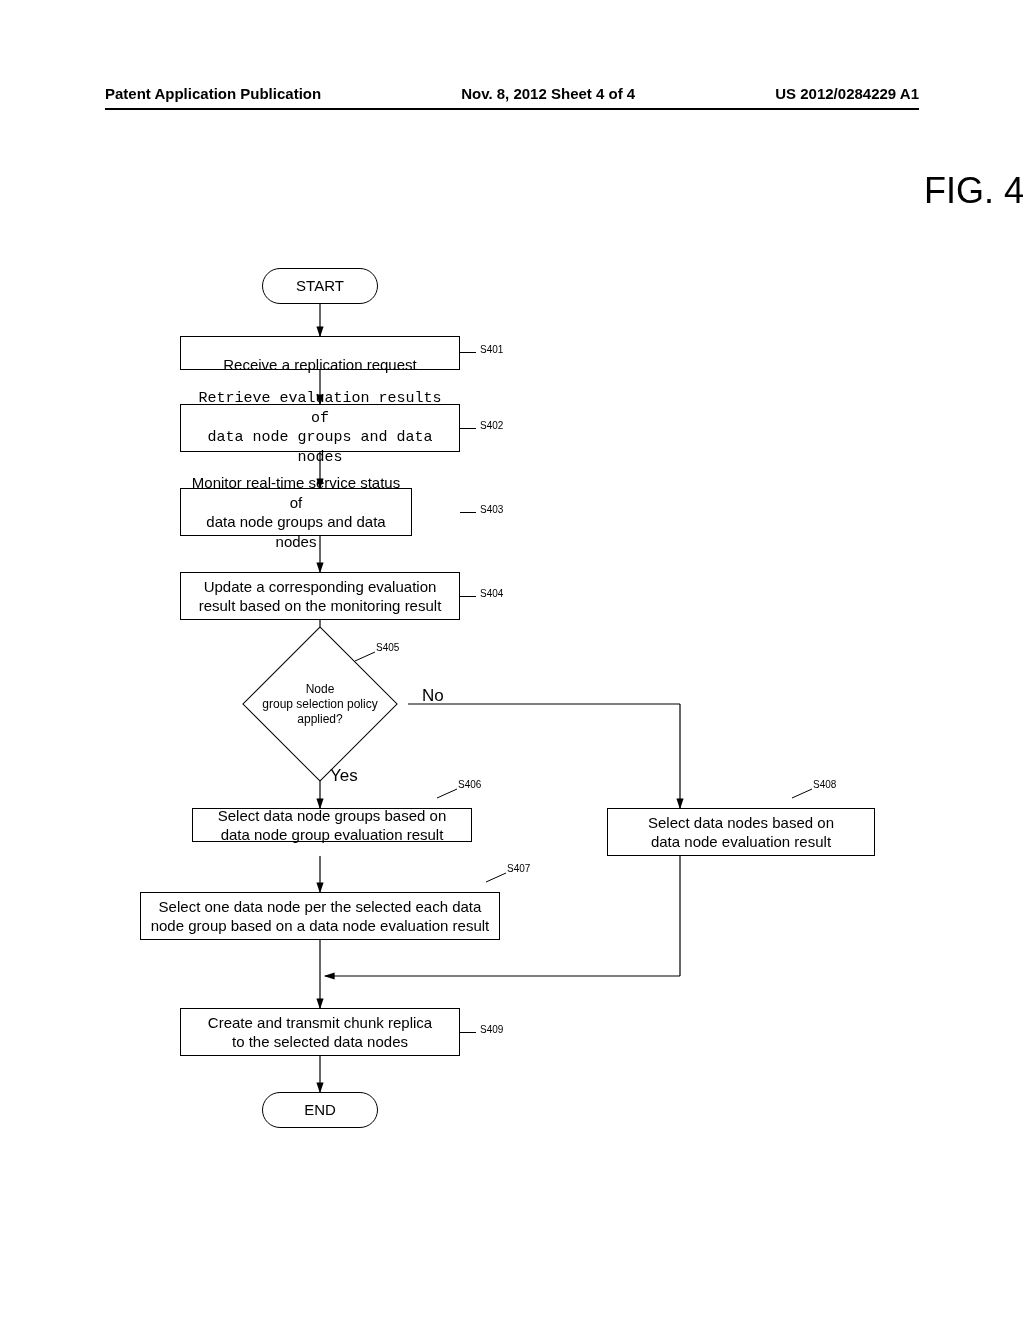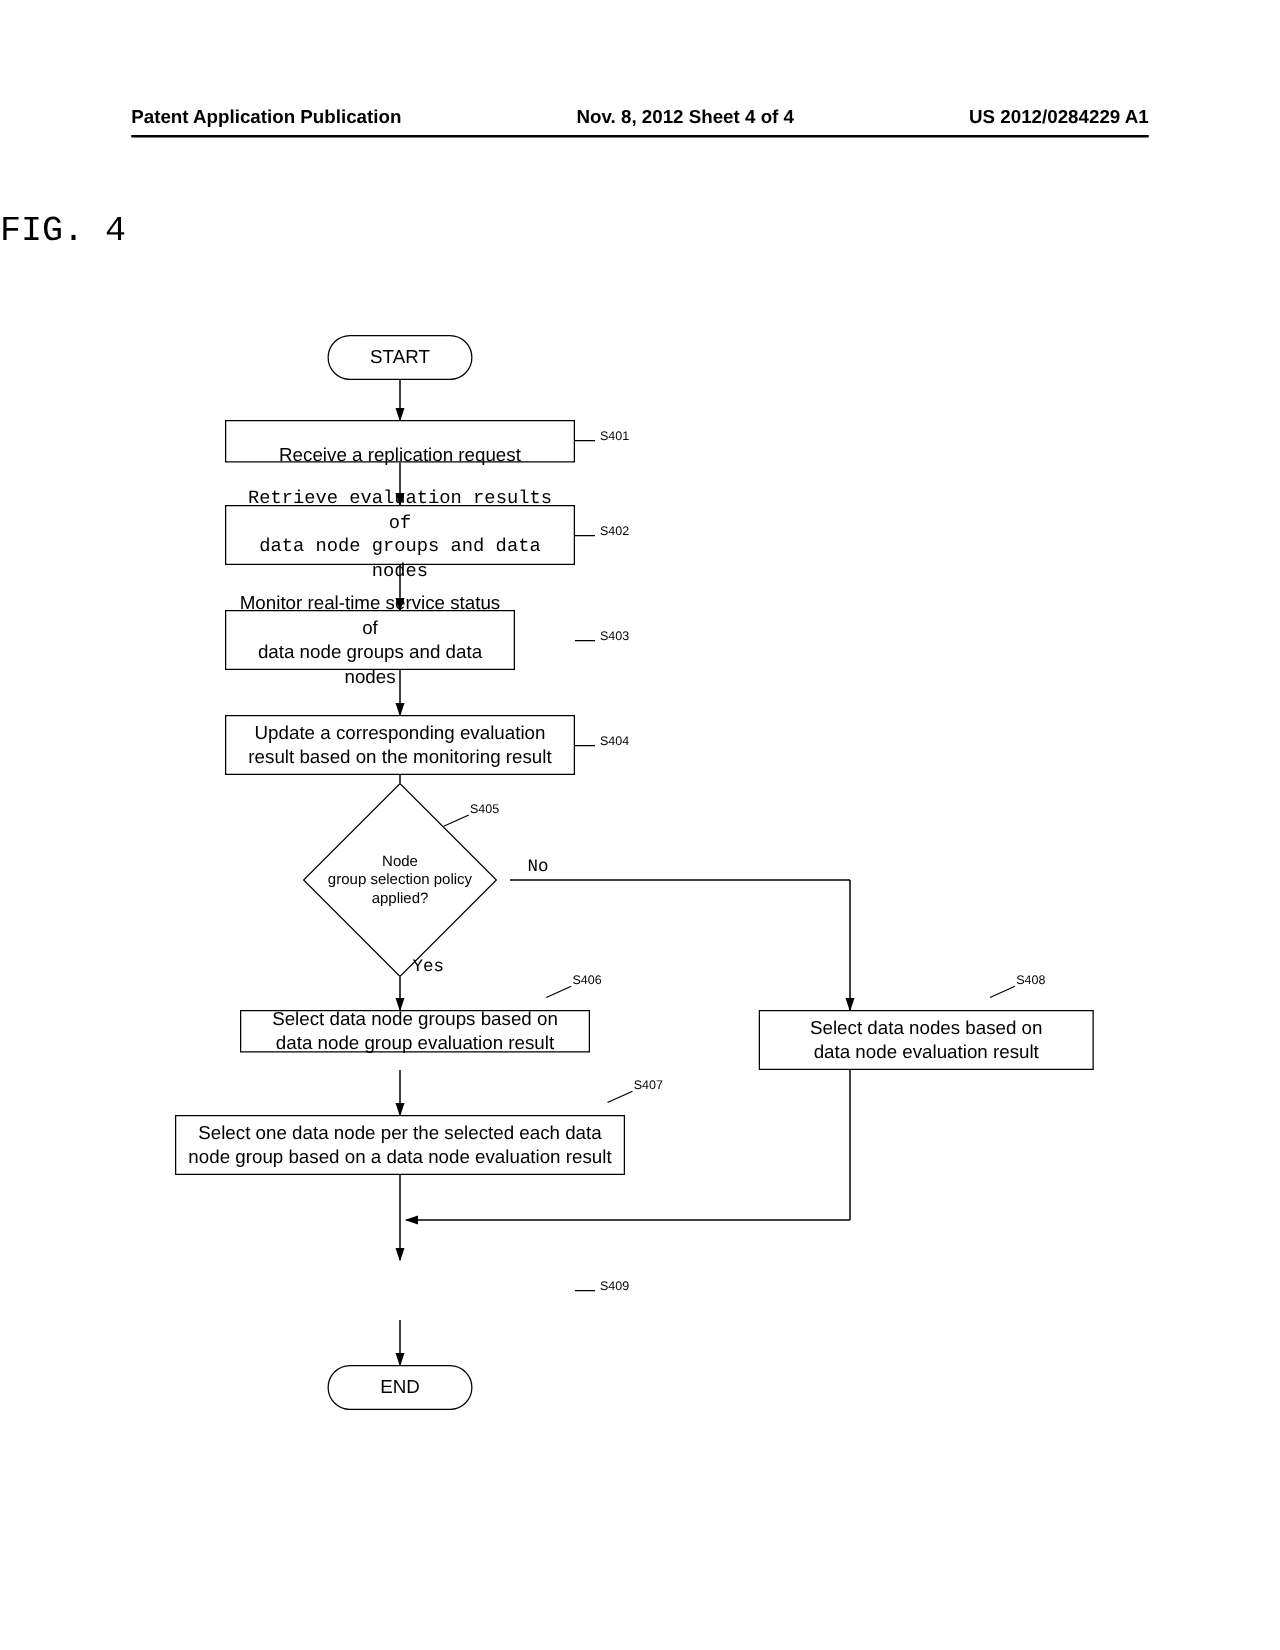--- a/index.html
+++ b/index.html
@@ -27,23 +27,23 @@
     left: 105px;
     right: 105px;
     height: 2px;
     background: #000;
   }
   .fig-title {
     position: absolute;
     top: 170px;
     left: 0;
     width: 100%;
-    text-align: left;
-    font-size: 28px;
-    font-family: Liberation Mono, monospace;
+    text-align: right;
+    font-size: 36px;
+    font-family: Liberation Sans, sans-serif;
   }
   .canvas {
     position: absolute;
     top: 268px;
     left: 120px;
     width: 780px;
     height: 950px;
   }
   .node {
     position: absolute;
@@ -62,22 +62,21 @@
     font-weight: normal;
     font-size: 15px;
   }
   .label {
     position: absolute;
     font-size: 10px;
     white-space: nowrap;
   }
   .edge-label {
     position: absolute;
-    font-size: 14px;
-    font-family: Liberation Mono, monospace;
+    font-size: 17px;
   }
   .diamond-wrap {
     position: absolute;
   }
   .diamond {
     position: absolute;
     left: 50%;
     top: 50%;
     transform: translate(-50%, -50%) rotate(45deg);
     border: 1px solid #000;
@@ -205,20 +204,24 @@
 data node evaluation result</span>
   </div>
   <div class="label" style="left:693px; top:511px;">S408</div>
 
   <div class="node" style="left:20px; top:624px; width:360px; height:48px;">
     <span style="white-space:pre-line;">Select one data node per the selected each data
 node group based on a data node evaluation result</span>
   </div>
   <div class="label" style="left:387px; top:595px;">S407</div>
 
+  <div class="node" style="left:60px; top:740px; width:280px; height:48px;">
+    <span style="white-space:pre-line;">Create and transmit chunk replica
+to the selected data nodes</span>
+  </div>
   <div class="label" style="left:360px; top:756px;">S409</div>
   <div style="position:absolute; left:340px; top:764px; width:16px; border-top:1px solid #000;"></div>
 
   <div class="node terminal" style="left:142px; top:824px; width:116px; height:36px;">
     <span>END</span>
   </div>
 
 </div>
 
 </body></html>

